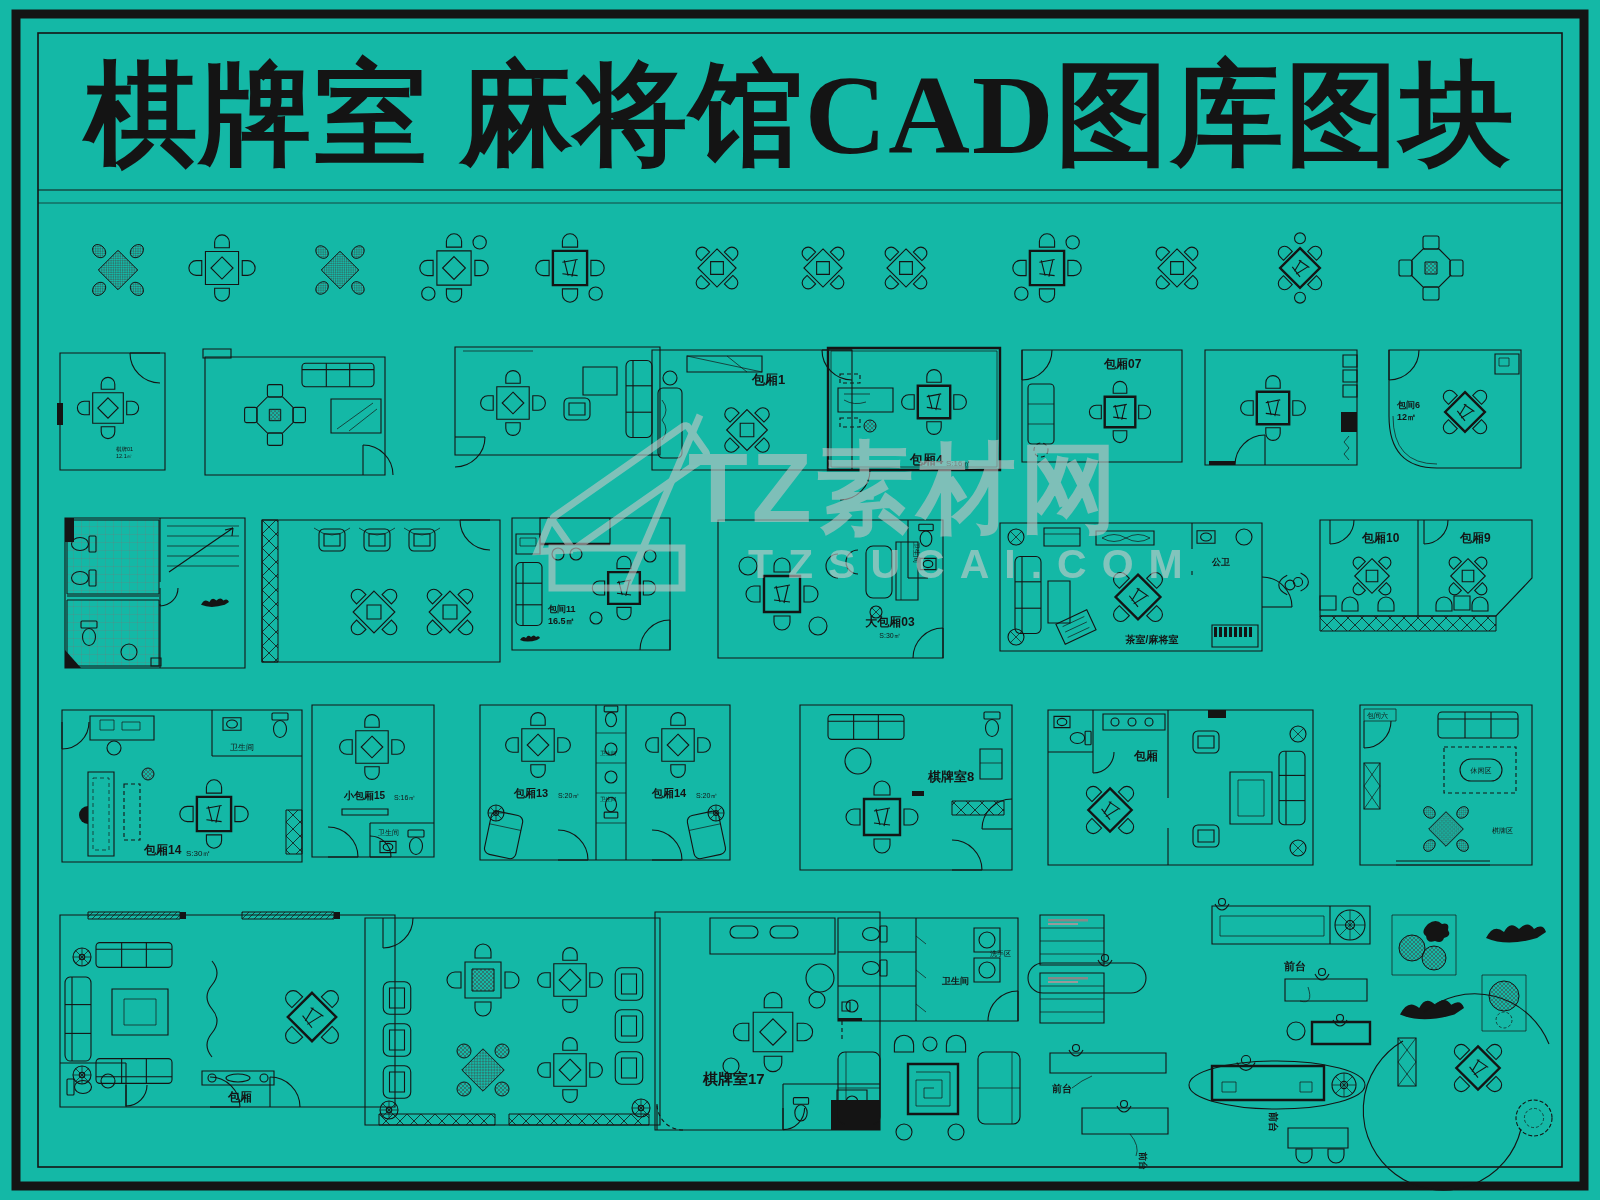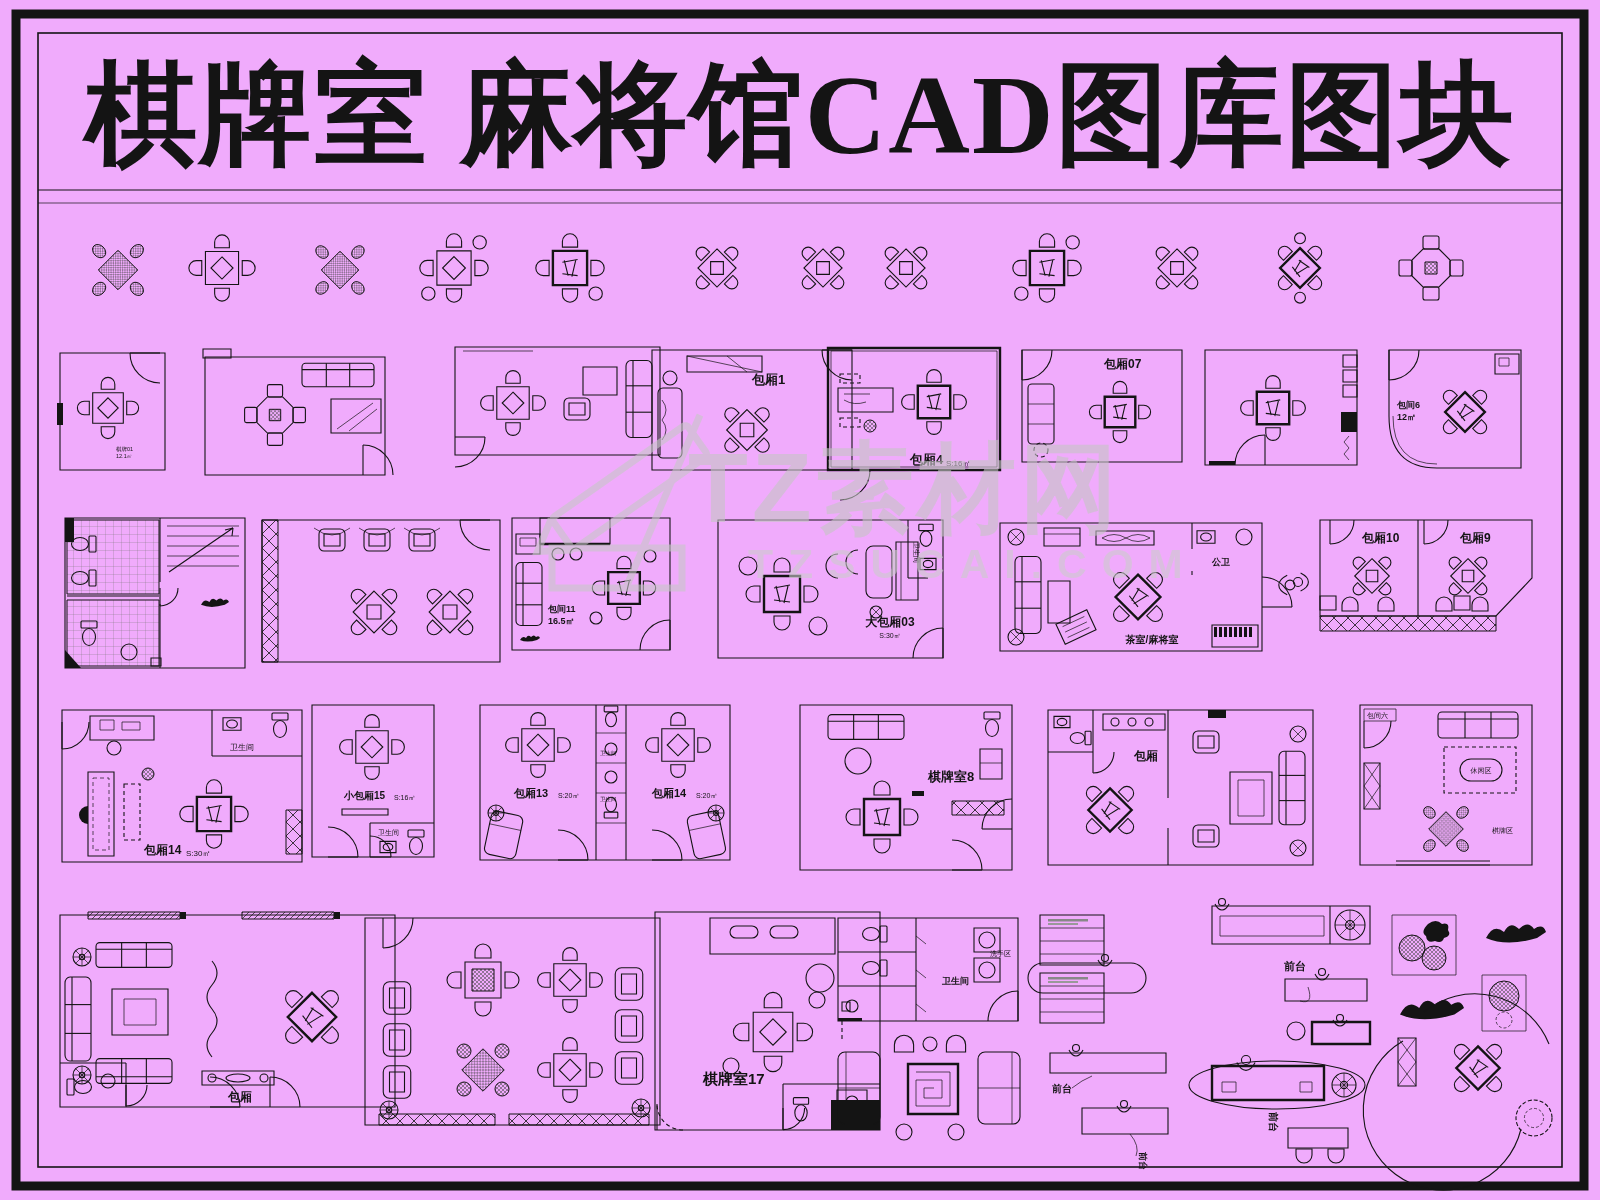--- a/index.html
+++ b/index.html
@@ -1,16 +1,16 @@
 <!DOCTYPE html>
 <html><head>
 <meta charset="utf-8">
 <style>
   html,body{margin:0;padding:0;background:#fff;}
-  #stage{position:relative;width:1600px;height:1200px;background:#f0abfc;overflow:hidden;}
+  #stage{position:relative;width:1600px;height:1200px;background:#14b8a6;overflow:hidden;}
   svg{position:absolute;left:0;top:0;}
   .ln{stroke:#141414;fill:none;stroke-width:1.1px;vector-effect:non-scaling-stroke;}
   .th{stroke-width:2.4px;}
   .tn{stroke-width:.7px;}
   .fl{fill:#141414;stroke:none;}
   .ds{stroke-dasharray:4 3;}
   .ln2{stroke:#141414;stroke-width:1px;vector-effect:non-scaling-stroke;}
   .hat{fill:url(#pc);}
   .lat{fill:url(#px);}
   .win{fill:url(#pd);}

